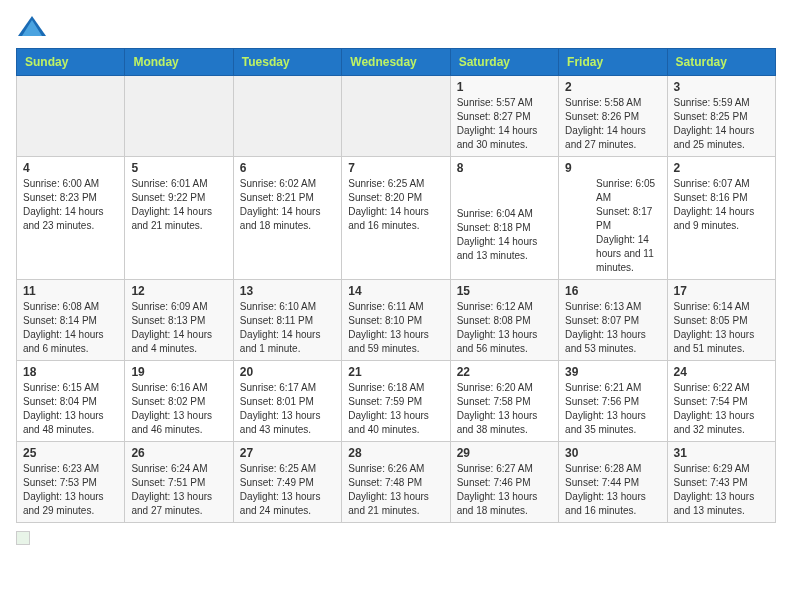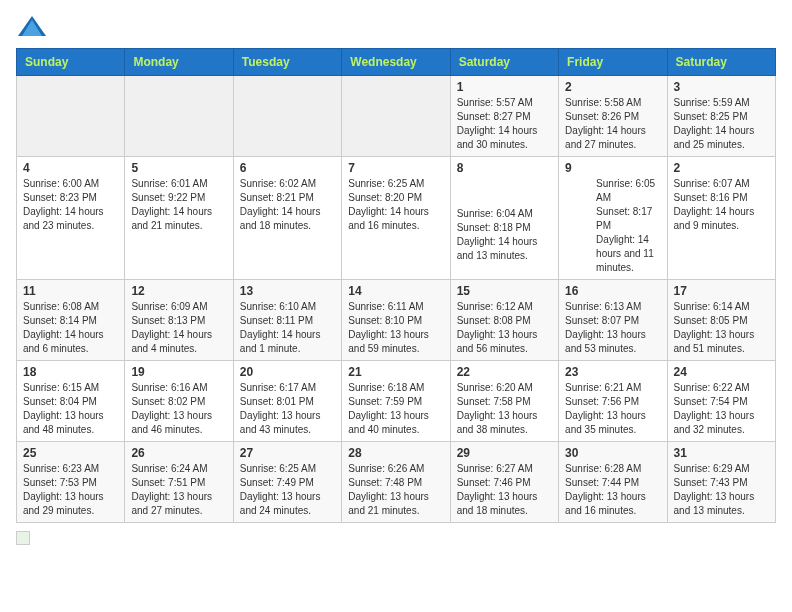--- a/index.html
+++ b/index.html
@@ -275,21 +275,21 @@
 Sunset: 7:59 PM
 Daylight: 13 hours and 40 minutes.</div>
         </td>
         <td>
           <span class="day-num">22</span>
           <div class="day-info" style="white-space: pre-line;">Sunrise: 6:20 AM
 Sunset: 7:58 PM
 Daylight: 13 hours and 38 minutes.</div>
         </td>
         <td>
-          <span class="day-num">23</span>
+          <span class="day-num">39</span>
           <div class="day-info" style="white-space: pre-line;">Sunrise: 6:21 AM
 Sunset: 7:56 PM
 Daylight: 13 hours and 35 minutes.</div>
         </td>
         <td>
           <span class="day-num">24</span>
           <div class="day-info" style="white-space: pre-line;">Sunrise: 6:22 AM
 Sunset: 7:54 PM
 Daylight: 13 hours and 32 minutes.</div>
         </td>

